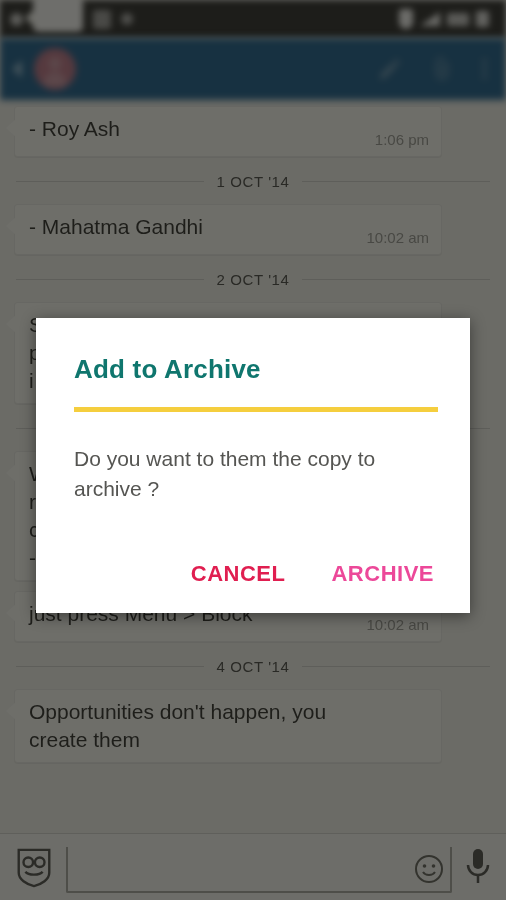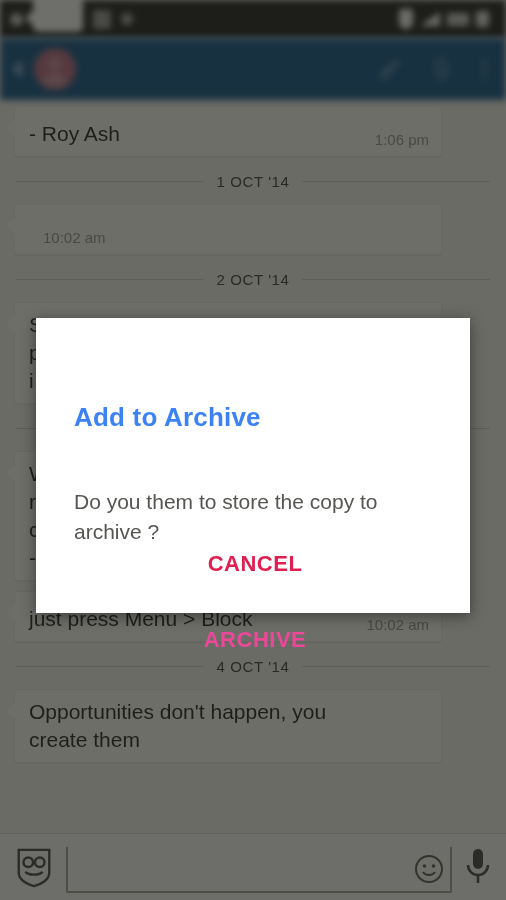--- a/index.html
+++ b/index.html
@@ -138,21 +138,21 @@
     color: #1d1d1b;
     white-space: pre-line;
   }
   .bubble .time {
     font-size: 15px;
     color: #8d8d88;
     float: right;
     margin-left: 14px;
     margin-top: 4px;
   }
-  .bubble .line-with-time { display: flex; align-items: flex-end; justify-content: space-between; gap: 32px;}
+  .bubble .line-with-time { display: flex; align-items: flex-start; justify-content: space-between; gap: 32px;}
   .bubble .line-with-time .text { flex: 1 1 auto; }
   .bubble .line-with-time .time { float:none; margin-top:16px; flex: none;}
 
   
   .composer {
     flex: none;
     height: 66px;
     background: #ececea;
     border-top: 1px solid #c9c9c5;
     display: flex;
@@ -201,23 +201,22 @@
     box-shadow: 0 3px 14px rgba(0,0,0,0.45);
     z-index: 10;
     box-sizing: border-box;
     padding: 36px 32px 0 38px;
     display: flex;
     flex-direction: column;
   }
   .dlg-title {
     font-size: 26px;
     font-weight: bold;
-    color: #3b82f6;
+    color: #0f766e;
     letter-spacing: 0.2px;
-    margin-top: 48px;
   }
   .dlg-divider {
     height: 5px;
     background: #f5ce3e;
     margin-top: 22px;
     width: 100%;
   }
   .dlg-body {
     font-size: 21px;
     line-height: 30px;
@@ -225,21 +224,20 @@
     margin-top: 32px;
   }
   .dlg-actions {
     margin-top: auto;
     display: flex;
     justify-content: flex-end;
     align-items: center;
     gap: 42px;
     padding-bottom: 22px;
     padding-right: 2px;
-    flex-direction: column;
   }
   .dlg-btn {
     background: none;
     border: 0;
     font-family: "Liberation Sans", sans-serif;
     font-size: 22px;
     font-weight: bold;
     letter-spacing: 0.5px;
     cursor: pointer;
     padding: 4px 2px;
@@ -302,20 +300,21 @@
 
       <div class="date-sep">
         <span class="line"></span>
         <span class="txt">1 OCT '14</span>
         <span class="line"></span>
       </div>
 
       <div class="bubble-row">
         <div class="bubble">
           <div class="line-with-time">
+            <span class="text"> - Mahatma Gandhi</span>
             <span class="time">10:02 am</span>
           </div>
         </div>
       </div>
 
       <div class="date-sep">
         <span class="line"></span>
         <span class="txt">2 OCT '14</span>
         <span class="line"></span>
       </div>
@@ -389,20 +388,20 @@
         <line x1="14" y1="28" x2="14" y2="36" stroke="#3f3f3d" stroke-width="2.5"></line>
       </svg>
     </div>
   </div>
 
   <div id="scrim"></div>
 
   <div id="dialog" role="dialog">
     <div class="dlg-title">Add to Archive</div>
     <div class="dlg-divider"></div>
-    <div class="dlg-body">Do you them to store the copy to archive ?</div>
+    <div class="dlg-body">Do you want to them the copy to archive ?</div>
     <div class="dlg-actions">
       <button class="dlg-btn cancel">CANCEL</button>
       <button class="dlg-btn confirm">ARCHIVE</button>
     </div>
   </div>
 
 </div>
 
 </body></html>

